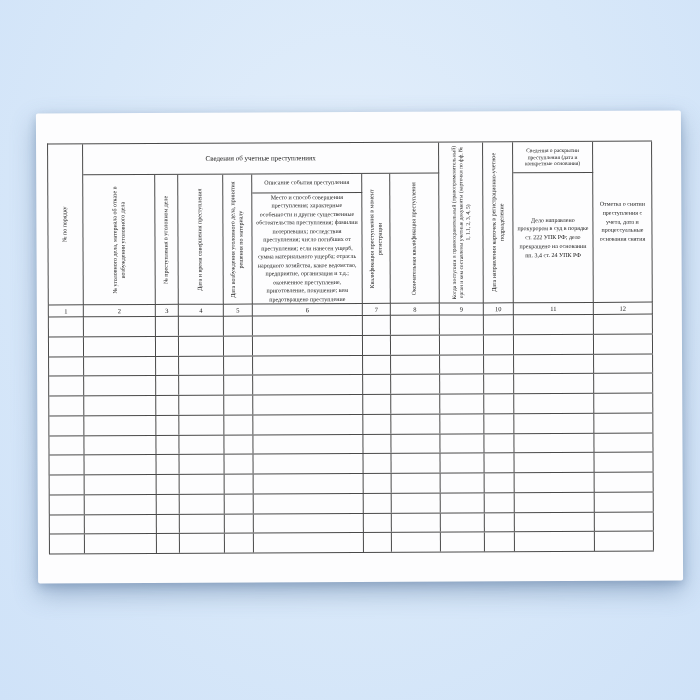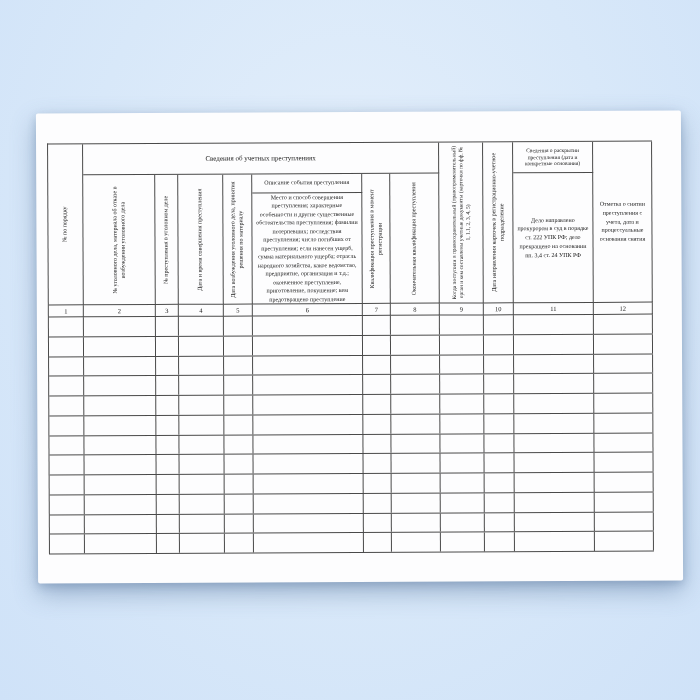--- a/index.html
+++ b/index.html
@@ -46,21 +46,21 @@
 <body>
 
 <div class="paper">
   <div class="tbl">
 
     <div class="cell" style="left:0;top:0;width:35px;height:161px">
       <div class="vtxt" style="width:150px">№ по порядку</div>
     </div>
 
     <div class="cell" style="left:35px;top:0;width:356px;height:31px">
-      <div class="htxt topHead">Сведения об учетных преступлениях</div>
+      <div class="htxt topHead">Сведения об учетные преступлениях</div>
     </div>
 
     <div class="cell" style="left:35px;top:31px;width:72px;height:130px">
       <div class="vtxt" style="width:126px">№ уголовного дела, материала об отказе в возбуждении уголовного дела</div>
     </div>
 
     <div class="cell" style="left:107px;top:31px;width:23px;height:130px">
       <div class="vtxt" style="width:126px">№ преступления в уголовном деле</div>
     </div>
 

